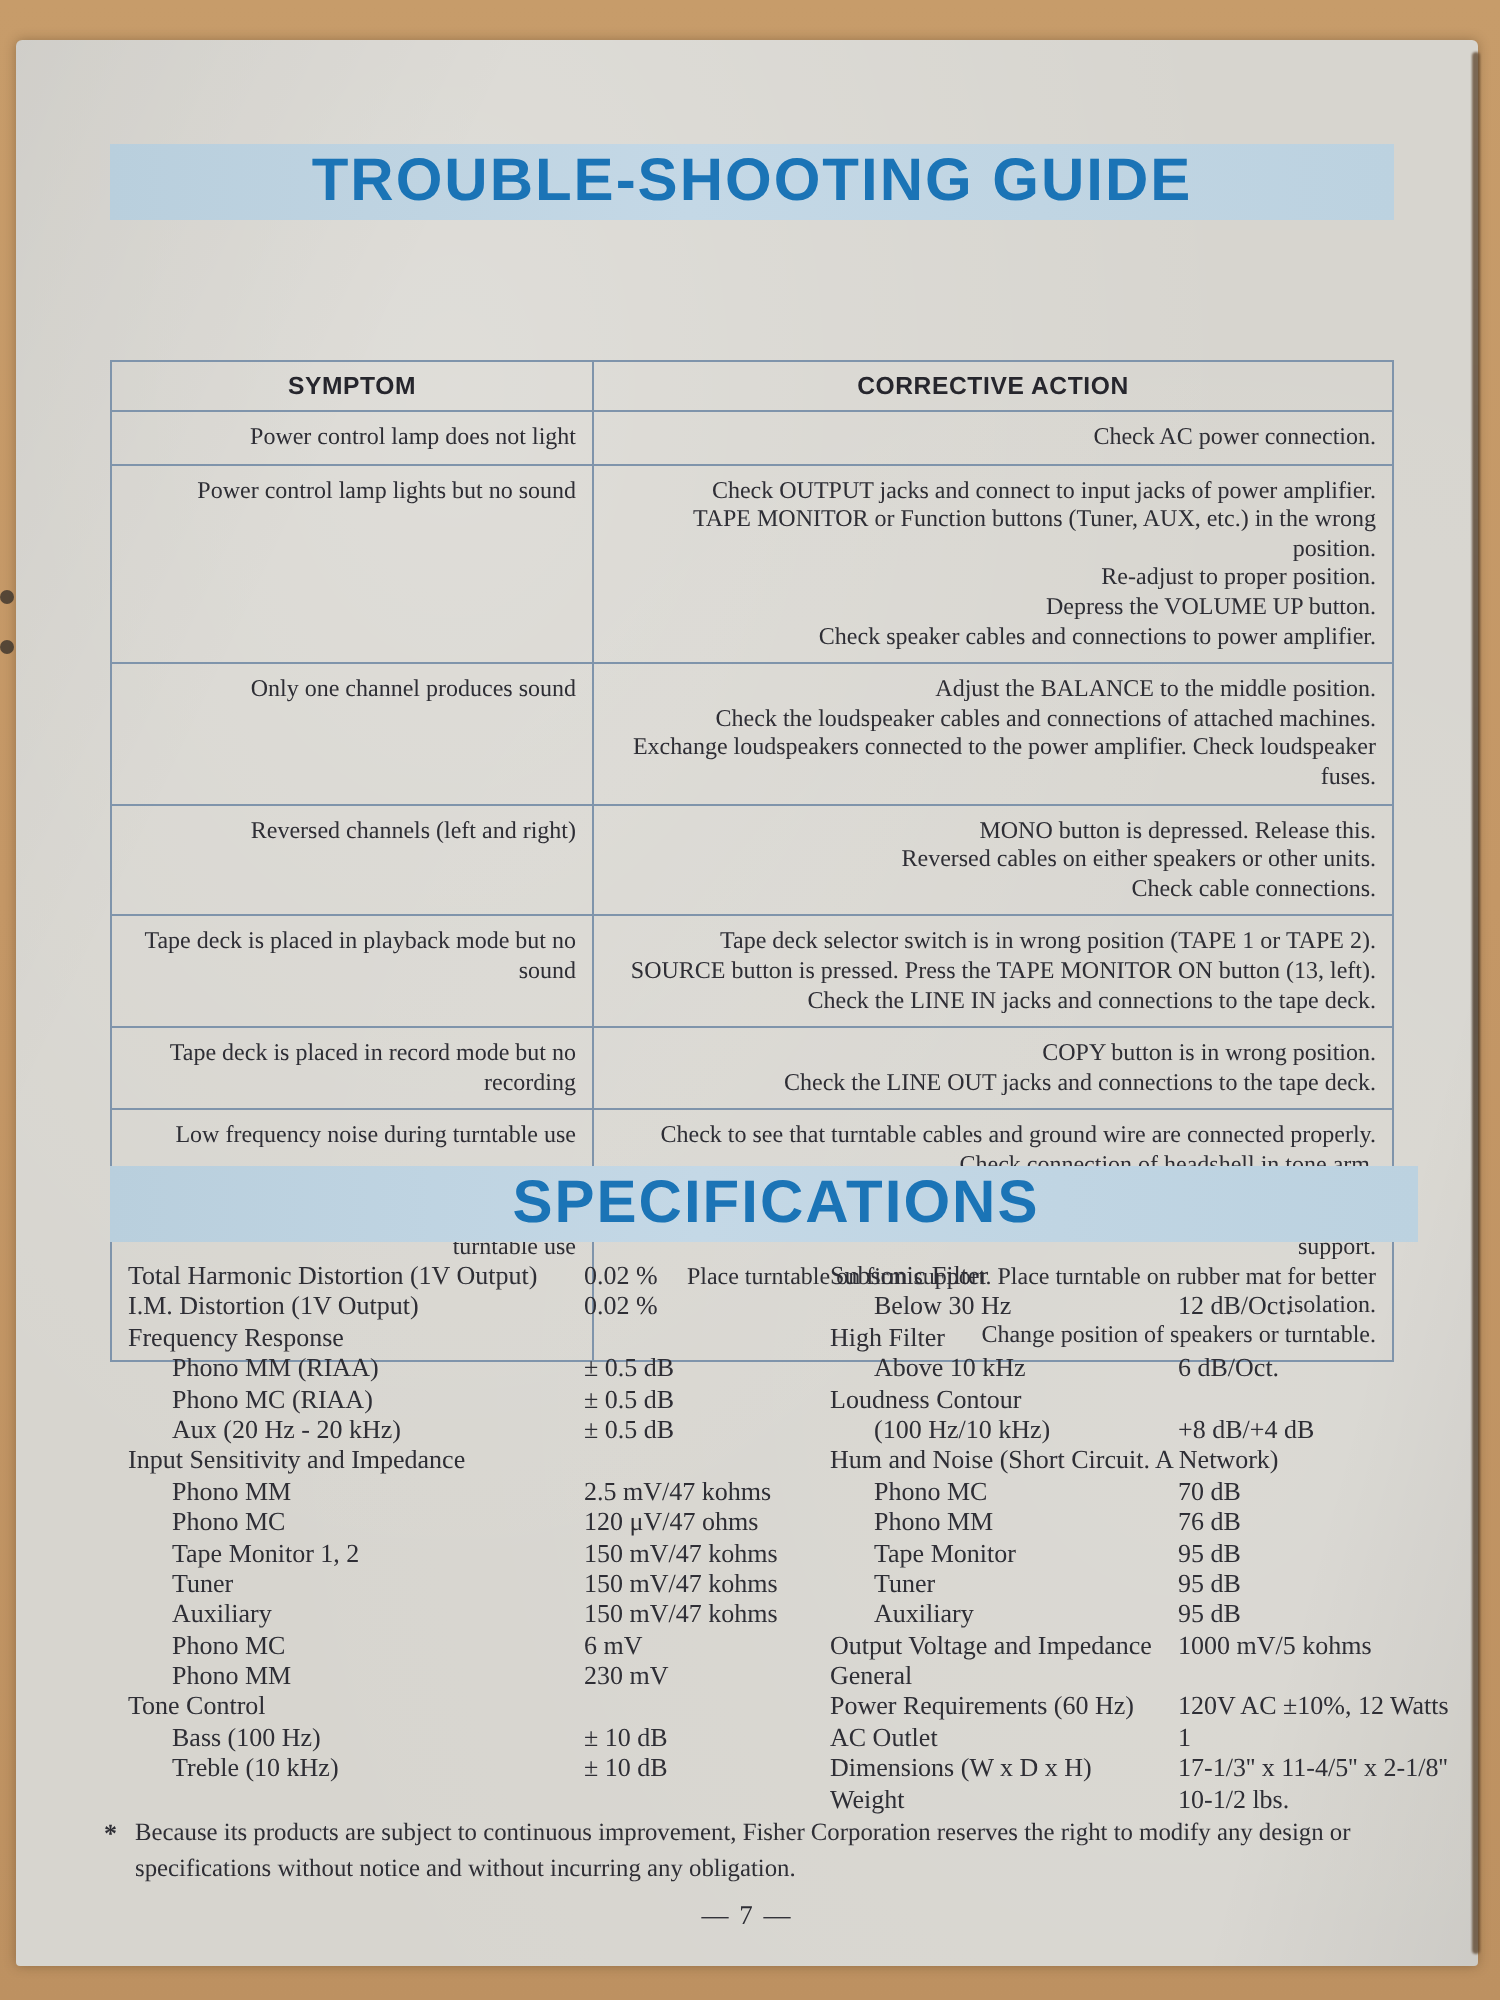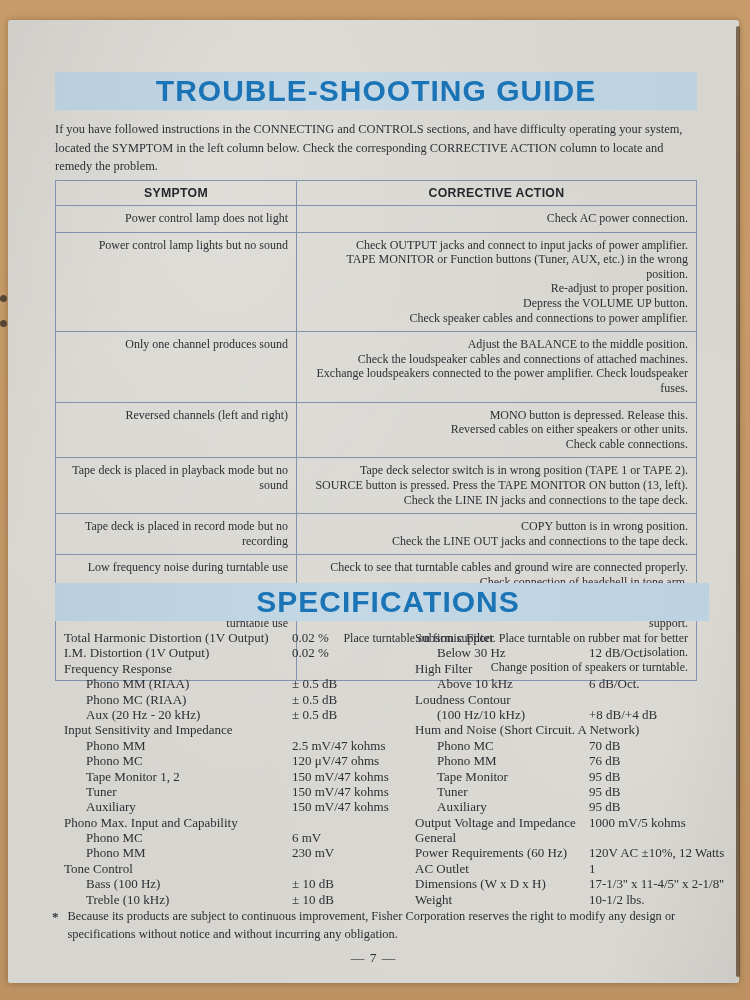--- a/index.html
+++ b/index.html
@@ -75,21 +75,20 @@
 </style>
 </head>
 <body style="--title_blue: #1b74b6; --banner_blue: #bfd4e2; --paper: #d7d5cf; --background_tan: #c59a68; --table_border: #7f94ab; --text: #2e2e35;">
 
 <div class="paper">
 
   <div class="banner" style="top:52px;">
     <span class="banner-title">TROUBLE-SHOOTING GUIDE</span>
   </div>
 
-  <div class="intro">If you have followed instructions in the CONNECTING and CONTROLS sections, and have difficulty operating your system, located the SYMPTOM in the left column below. Check the corresponding CORRECTIVE ACTION column to locate and remedy the problem.</div>
 
   <table class="ts">
     <thead>
       <tr>
         <th class="col-sym">SYMPTOM</th>
         <th>CORRECTIVE ACTION</th>
       </tr>
     </thead>
     <tbody>
         <tr>
@@ -168,21 +167,20 @@
         <div class="spec-row"><span>Frequency Response</span></div>
         <div class="spec-row ind"><span>Phono MM (RIAA)</span><span class="spec-value">± 0.5 dB</span></div>
         <div class="spec-row ind"><span>Phono MC (RIAA)</span><span class="spec-value">± 0.5 dB</span></div>
         <div class="spec-row ind"><span>Aux (20 Hz - 20 kHz)</span><span class="spec-value">± 0.5 dB</span></div>
         <div class="spec-row"><span>Input Sensitivity and Impedance</span></div>
         <div class="spec-row ind"><span>Phono MM</span><span class="spec-value">2.5 mV/47 kohms</span></div>
         <div class="spec-row ind"><span>Phono MC</span><span class="spec-value">120 μV/47 ohms</span></div>
         <div class="spec-row ind"><span>Tape Monitor 1, 2</span><span class="spec-value">150 mV/47 kohms</span></div>
         <div class="spec-row ind"><span>Tuner</span><span class="spec-value">150 mV/47 kohms</span></div>
         <div class="spec-row ind"><span>Auxiliary</span><span class="spec-value">150 mV/47 kohms</span></div>
-        <div class="spec-row"><span>Phono Max. Input and Capability</span></div>
         <div class="spec-row ind"><span>Phono MC</span><span class="spec-value">6 mV</span></div>
         <div class="spec-row ind"><span>Phono MM</span><span class="spec-value">230 mV</span></div>
         <div class="spec-row"><span>Tone Control</span></div>
         <div class="spec-row ind"><span>Bass (100 Hz)</span><span class="spec-value">± 10 dB</span></div>
         <div class="spec-row ind"><span>Treble (10 kHz)</span><span class="spec-value">± 10 dB</span></div>
       </div>
     <div class="spec-col right">
         <div class="spec-row"><span>Subsonic Filter</span></div>
         <div class="spec-row ind"><span>Below 30 Hz</span><span class="spec-value">12 dB/Oct.</span></div>
         <div class="spec-row"><span>High Filter</span></div>

